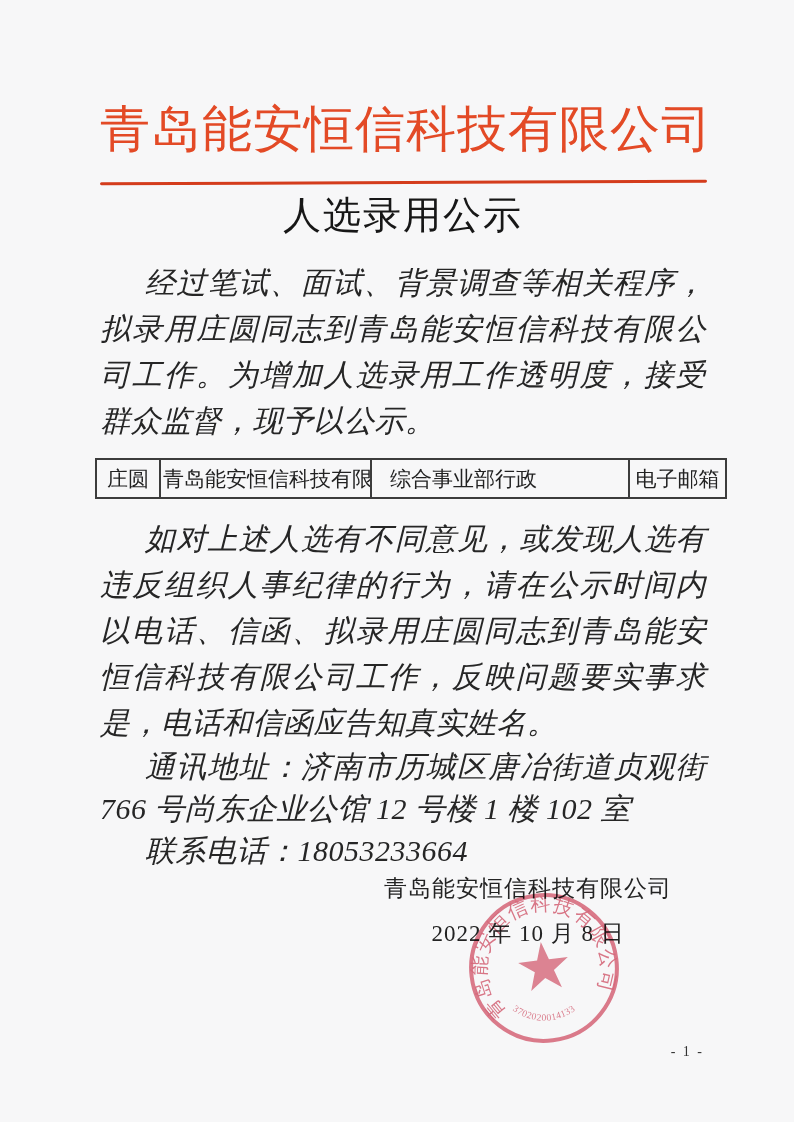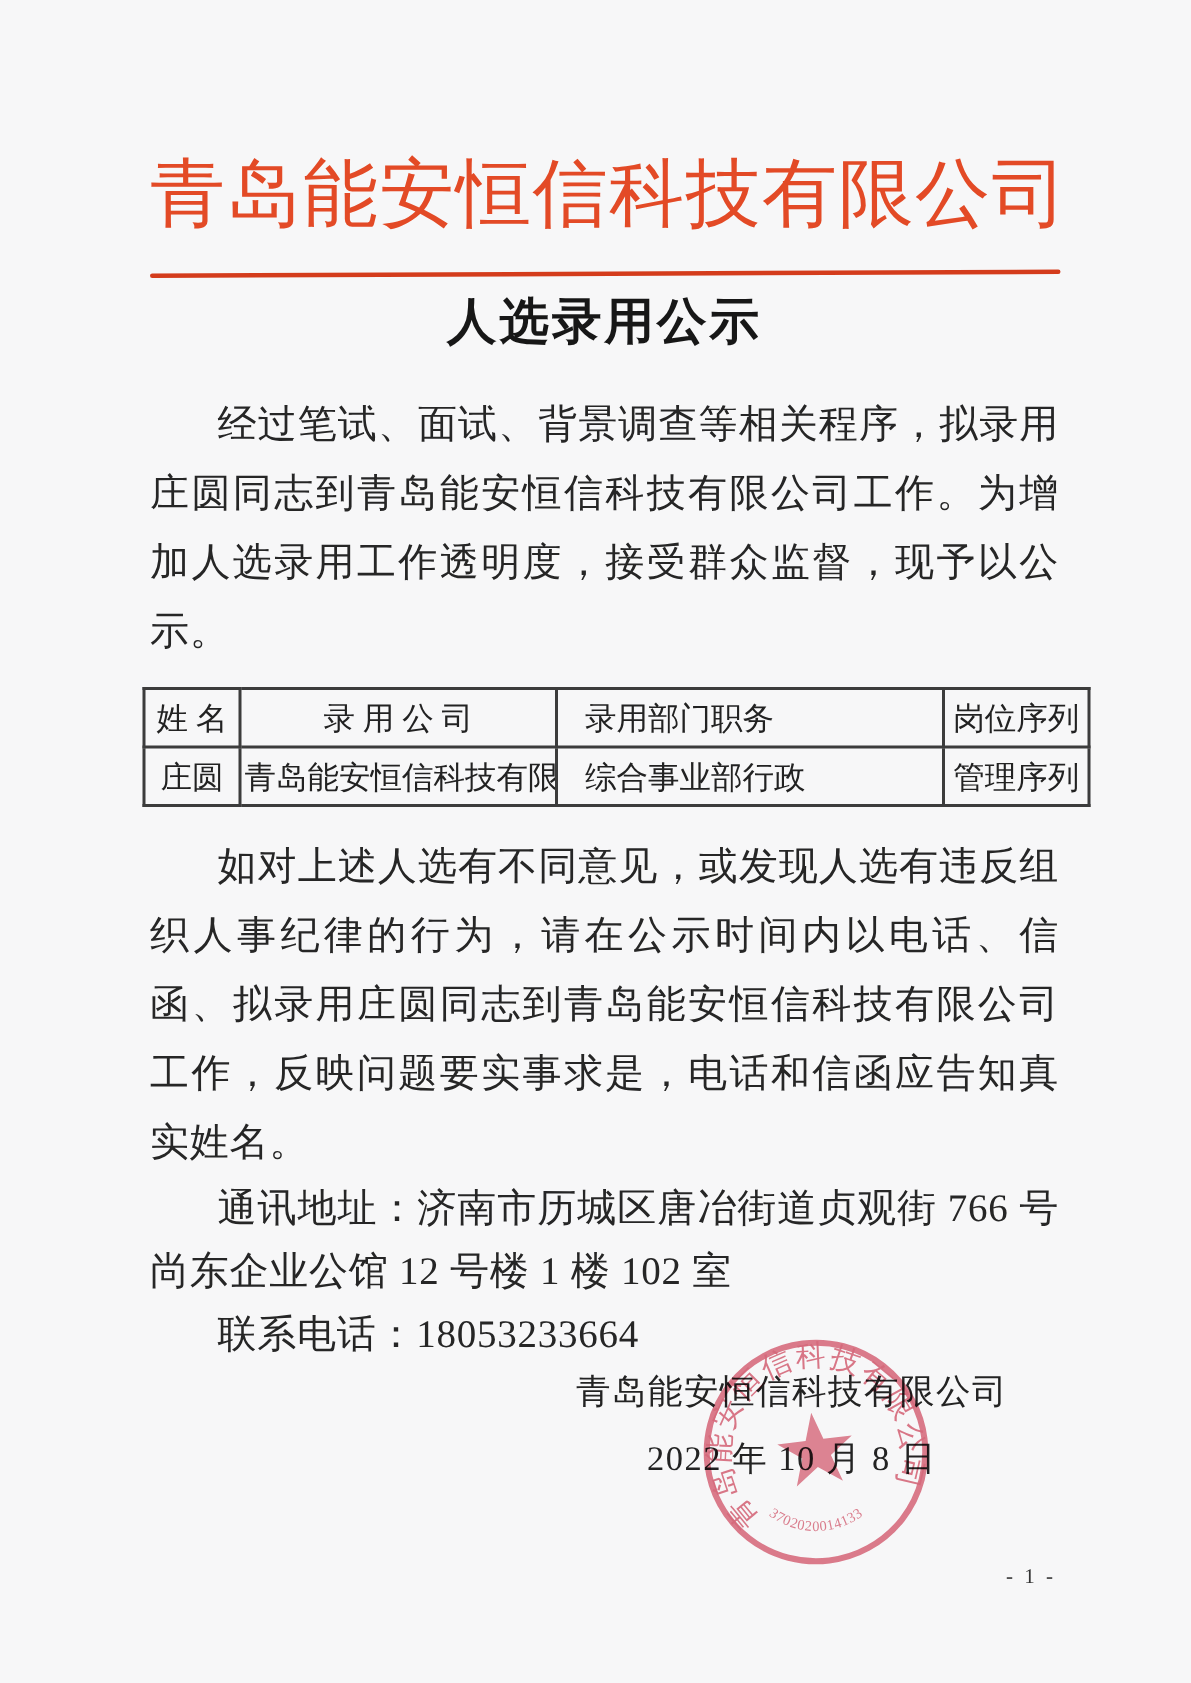--- a/index.html
+++ b/index.html
@@ -30,34 +30,35 @@
   .divider {
     margin: 19px auto 0;
     width: 607px;
     height: 3px;
     background: #d43c1c;
     border-radius: 2px;
     transform: rotate(-0.25deg);
   }
   .doc-title {
     margin-top: 8px;
-    font-size: 33px;
+    font-size: 38px;
     line-height: 46px;
-    font-weight: 700;
+    font-weight: 400;
     letter-spacing: 2px;
     text-align: center;
     color: #171717;
   }
 
   .para {
-    font-size: 26px;
+    font-size: 30px;
     line-height: 46px;
     text-align: justify;
     text-indent: 45px;
     letter-spacing: 0.5px;
+    font-style: italic;
   }
   .p1 { margin-top: 22px; }
   .p2 { margin-top: 17px; }
   .tight { line-height: 42px; }
   .p3 { margin-top: -10px; }
 
   table.notice-table {
     border-collapse: collapse;
     margin: 14px 0 0 -5px;
     width: 630px;
@@ -123,30 +124,24 @@
 
     <table class="notice-table">
       <colgroup>
         <col style="width:64px">
         <col style="width:211px">
         <col style="width:258px">
         <col style="width:97px">
       </colgroup>
       <tbody>
         <tr>
-          <td>姓  名</td>
-          <td>录 用 公 司</td>
-          <td class="col-dept">录用部门职务</td>
-          <td>岗位序列</td>
-        </tr>
-        <tr>
           <td>庄圆</td>
           <td>青岛能安恒信科技有限公司</td>
           <td class="col-dept">综合事业部行政</td>
-          <td>管理序列</td>
+          <td>电子邮箱</td>
         </tr>
       </tbody>
     </table>
 
     <p class="para p2">如对上述人选有不同意见，或发现人选有违反组织人事纪律的行为，请在公示时间内以电话、信函、拟录用庄圆同志到青岛能安恒信科技有限公司工作，反映问题要实事求是，电话和信函应告知真实姓名。</p>
 
 
     <p class="para tight">通讯地址：济南市历城区唐冶街道贞观街 766 号尚东企业公馆 12 号楼 1 楼 102 室</p>
 
     <p class="para tight">联系电话：18053233664</p>

